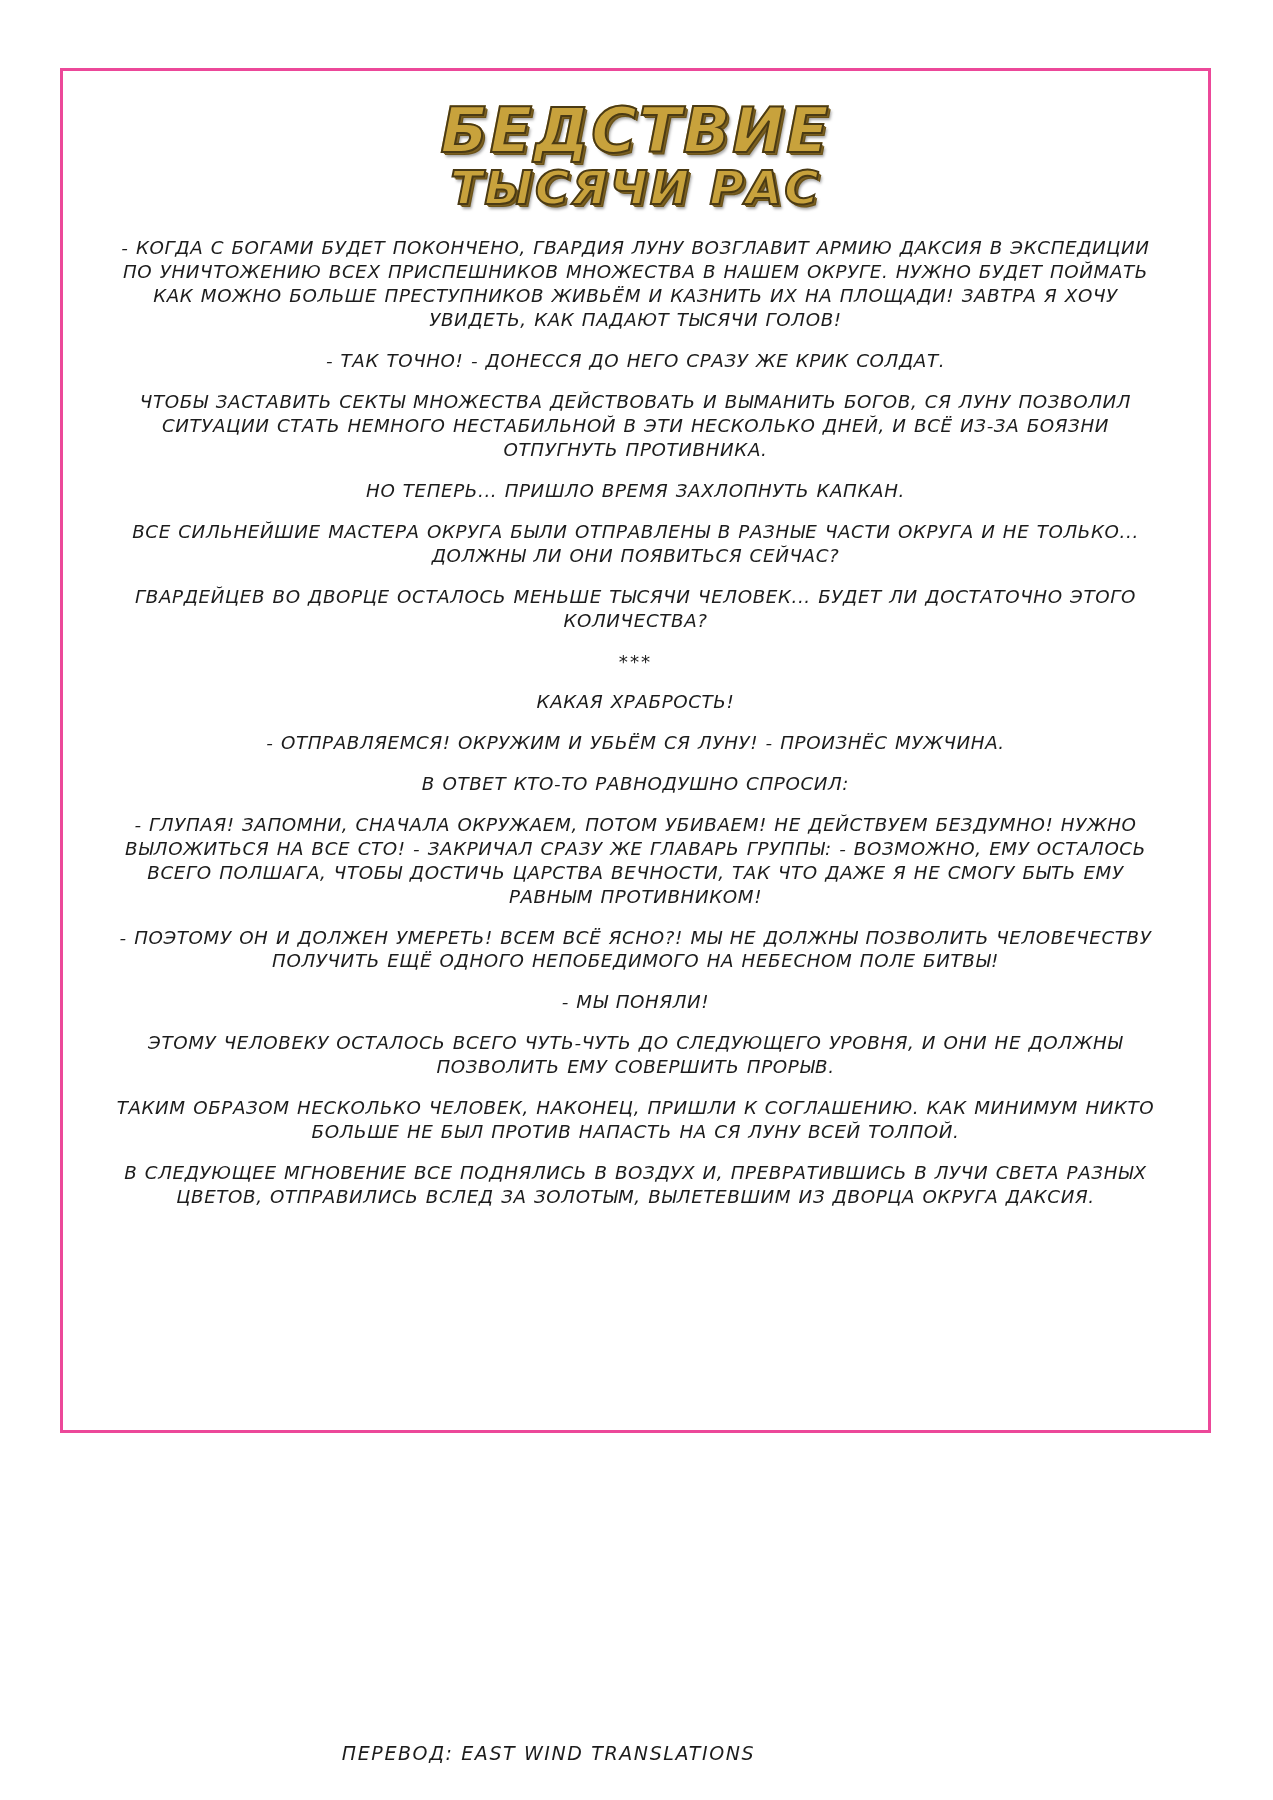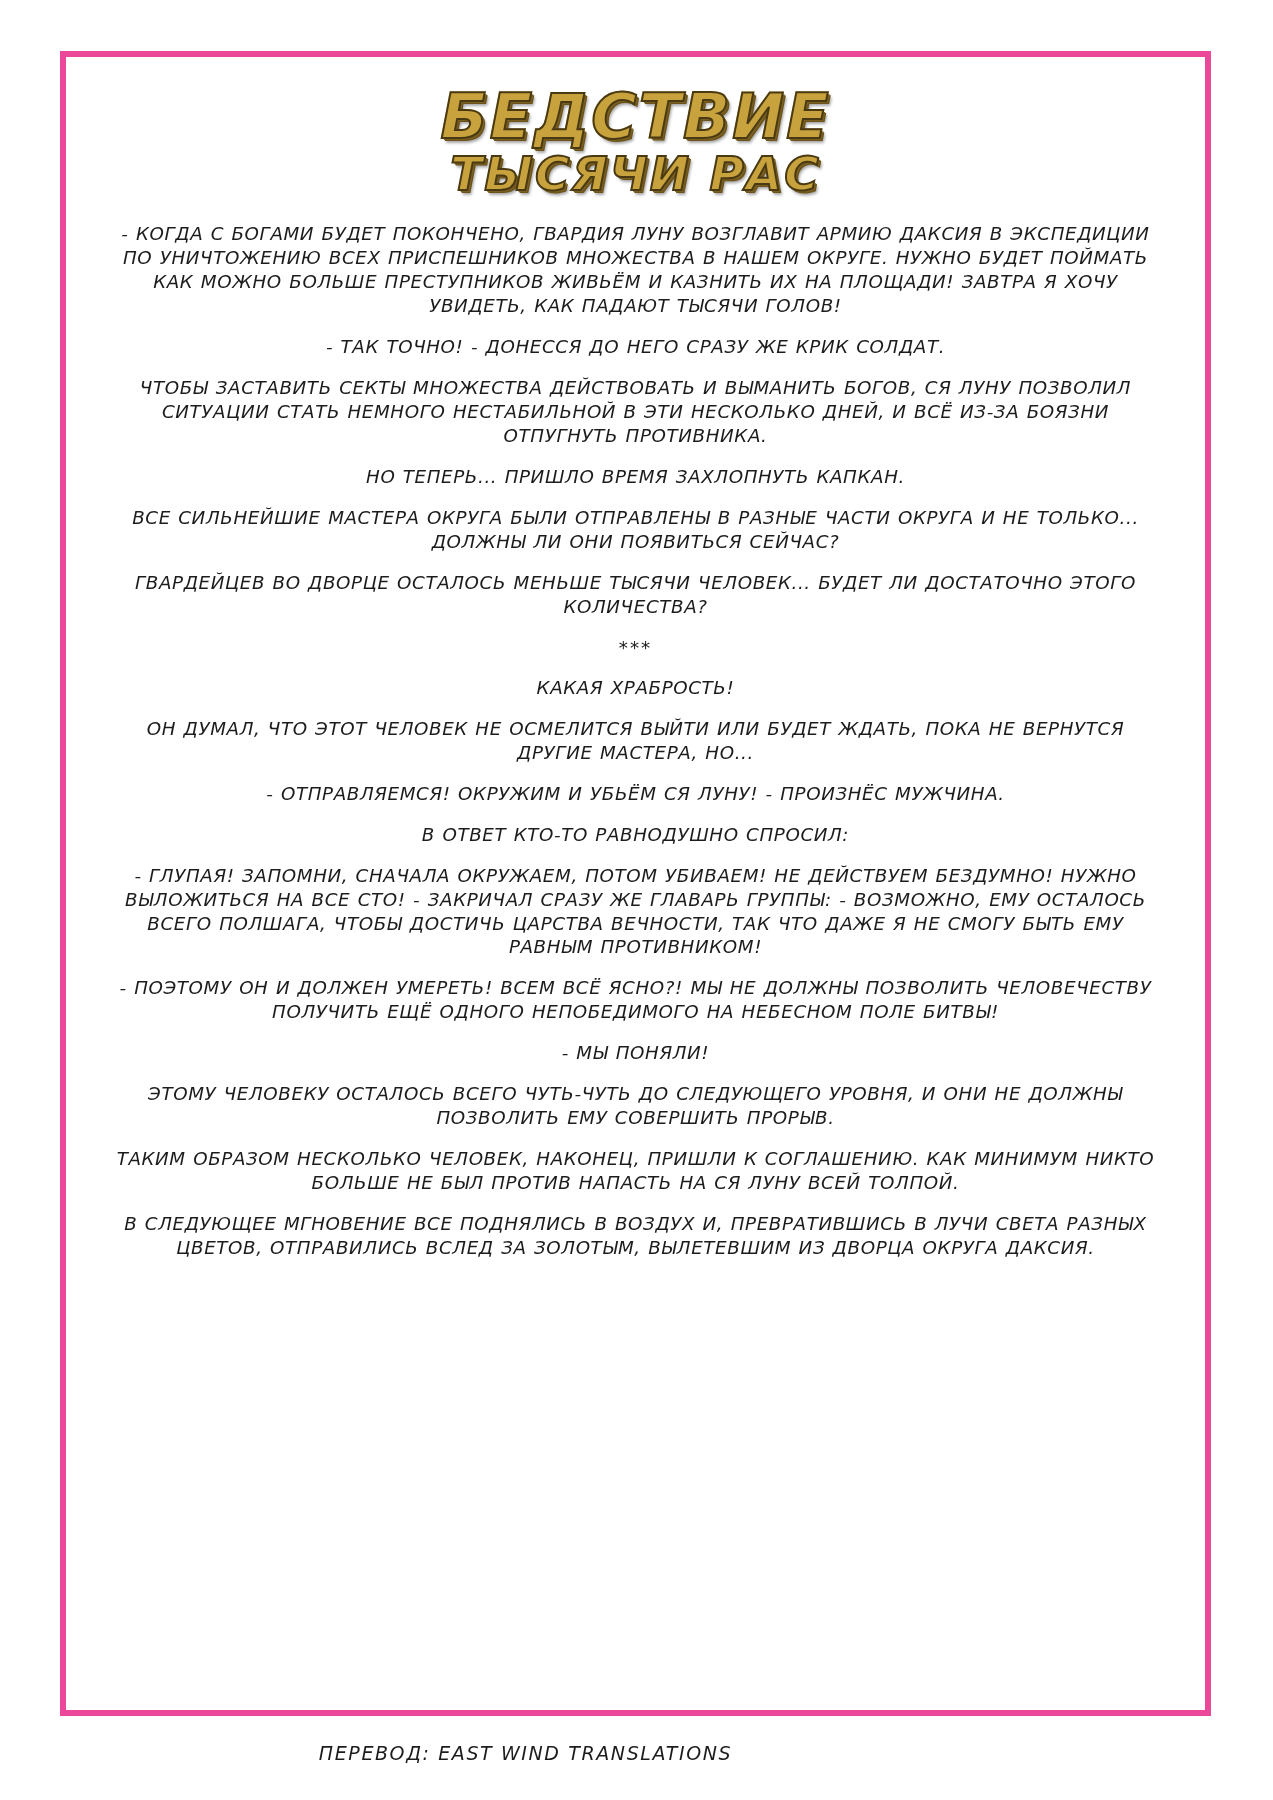--- a/index.html
+++ b/index.html
@@ -10,24 +10,24 @@
   body {
     width: 1273px;
     height: 1800px;
     font-family: "DejaVu Sans", sans-serif;
     position: relative;
     overflow: hidden;
   }
   .page {
     position: absolute;
     left: 60px;
-    top: 51px;
+    top: 68px;
     width: 1151px;
-    height: 1665px;
-    border: 6px solid #ec4899;
+    height: 1365px;
+    border: 3px solid #ec4899;
     box-sizing: border-box;
     background: #ffffff;
   }
   .title-block {
     text-align: center;
     padding-top: 28px;
     padding-bottom: 6px;
     user-select: none;
   }
   .title-line {
@@ -78,20 +78,21 @@
     left: 0;
     top: 1742px;
     width: 1051px;
     text-align: center;
     font-family: "DejaVu Sans", sans-serif;
     font-size: 19px;
     letter-spacing: 1.6px;
     color: #1c1c1c;
     text-transform: uppercase;
     font-style: italic;
+    padding-left: 23px;
   }
 </style>
 </head>
 <body>
 
 <div class="page">
 
   <div class="title-block">
     <div class="title-line one">БЕДСТВИЕ</div>
     <div class="title-line two">ТЫСЯЧИ РАС</div>
@@ -99,21 +100,20 @@
 
   <div class="body-text">
     <p class="para">- Когда с богами будет покончено, Гвардия Луну возглавит армию Даксия в экспедиции по уничтожению всех приспешников Множества в нашем округе. Нужно будет поймать как можно больше преступников живьём и казнить их на площади! Завтра я хочу увидеть, как падают тысячи голов!</p>
     <p class="para">- Так точно! - донесся до него сразу же крик солдат.</p>
     <p class="para">Чтобы заставить секты Множества действовать и выманить богов, Ся Луну позволил ситуации стать немного нестабильной в эти несколько дней, и всё из-за боязни отпугнуть противника.</p>
     <p class="para">Но теперь... пришло время захлопнуть капкан.</p>
     <p class="para">Все сильнейшие мастера округа были отправлены в разные части округа и не только... должны ли они появиться сейчас?</p>
     <p class="para">Гвардейцев во дворце осталось меньше тысячи человек... Будет ли достаточно этого количества?</p>
     <p class="para stars">***</p>
     <p class="para">Какая храбрость!</p>
-    <p class="para">Он думал, что этот человек не осмелится выйти или будет ждать, пока не вернутся другие мастера, но...</p>
     <p class="para">- Отправляемся! Окружим и убьём Ся Луну! - произнёс мужчина.</p>
     <p class="para">В ответ кто-то равнодушно спросил:</p>
     <p class="para">- Глупая! Запомни, сначала окружаем, потом убиваем! Не действуем бездумно! Нужно выложиться на все сто! - закричал сразу же главарь группы: - Возможно, ему осталось всего полшага, чтобы достичь Царства Вечности, так что даже я не смогу быть ему равным противником!</p>
     <p class="para">- Поэтому он и должен умереть! Всем всё ясно?! Мы не должны позволить человечеству получить ещё одного непобедимого на небесном поле битвы!</p>
     <p class="para">- Мы поняли!</p>
     <p class="para">Этому человеку осталось всего чуть-чуть до следующего уровня, и они не должны позволить ему совершить прорыв.</p>
     <p class="para">Таким образом несколько человек, наконец, пришли к соглашению. Как минимум никто больше не был против напасть на Ся Луну всей толпой.</p>
     <p class="para">В следующее мгновение все поднялись в воздух и, превратившись в лучи света разных цветов, отправились вслед за золотым, вылетевшим из дворца округа Даксия.</p>
   </div>
 

